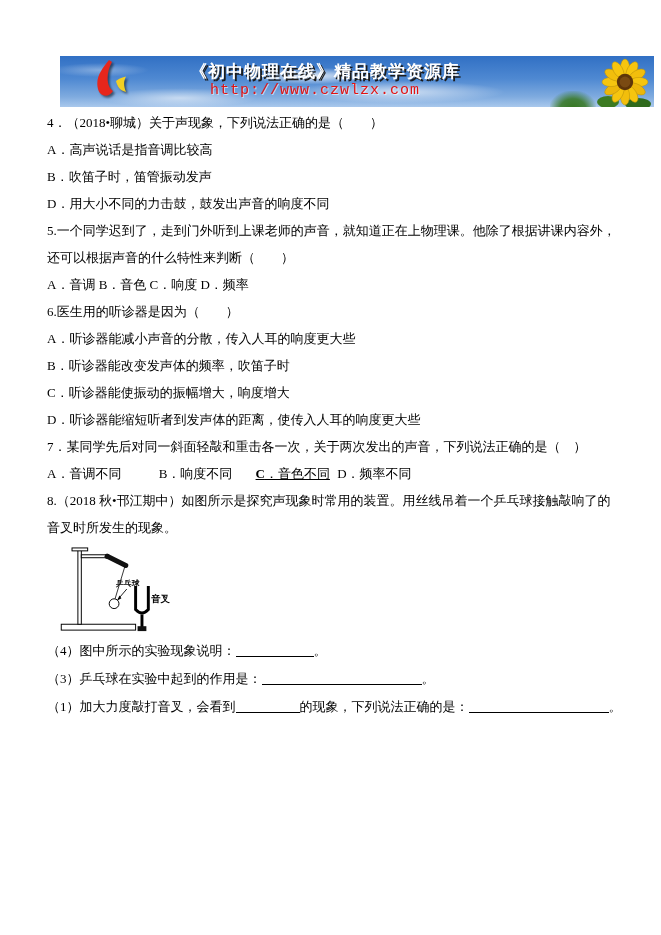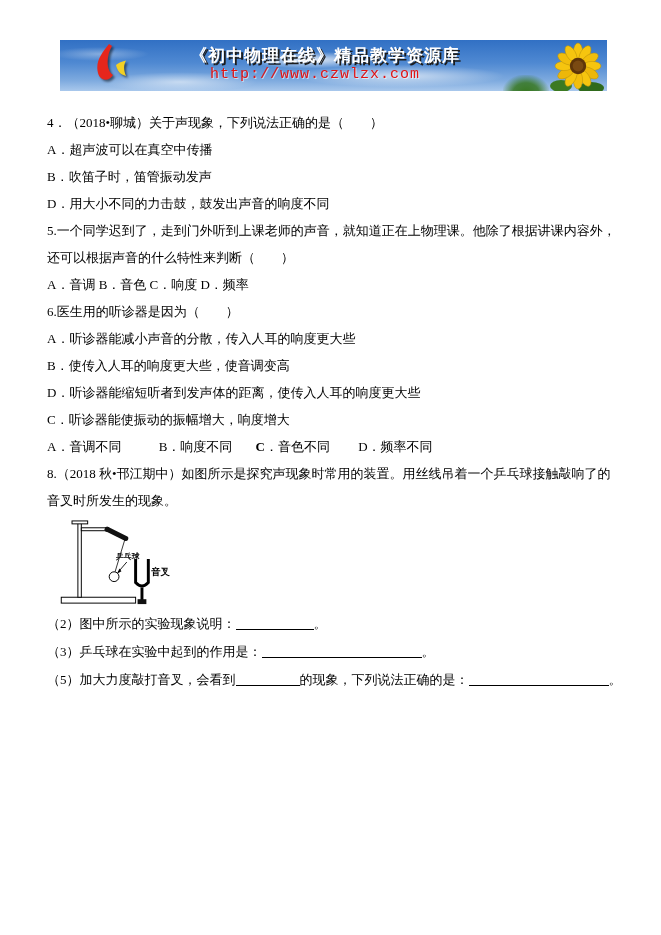--- a/index.html
+++ b/index.html
@@ -2,28 +2,27 @@
 <html><head>
 <meta charset="utf-8">
 <style>
   html,body{margin:0;padding:0;}
   body{
     width:661px;height:935px;background:#ffffff;position:relative;overflow:hidden;
     font-family:"Liberation Serif","DejaVu Serif",serif;color:#000;
   }
   
   .banner{
-    position:absolute;left:60px;top:40px;width:505px;height:51px;overflow:hidden;
+    position:absolute;left:60px;top:56px;width:594px;height:51px;overflow:hidden;
     background:
       radial-gradient(ellipse 95px 12px at 250px 20px, rgba(255,255,255,.85), rgba(255,255,255,0) 70%),
       radial-gradient(ellipse 150px 16px at 340px 36px, rgba(255,255,255,.65), rgba(255,255,255,0) 70%),
       radial-gradient(ellipse 110px 14px at 120px 42px, rgba(255,255,255,.55), rgba(255,255,255,0) 70%),
       radial-gradient(ellipse 70px 10px at 40px 14px, rgba(255,255,255,.35), rgba(255,255,255,0) 70%),
       linear-gradient(180deg,#3170c4 0%,#4f89d2 45%,#7fabdf 80%,#a9c8ec 100%);
-    padding-left: 42px;
   }
   .banner-title{
     position:absolute;top:4px;left:100px;width:330px;text-align:center;
     color:#fff;font-weight:bold;font-size:17px;letter-spacing:1px;white-space:nowrap;
     text-shadow:2px 2px 0 #1c1c1c;
   }
   .banner-url{
     position:absolute;top:26px;left:100px;width:310px;text-align:center;
     color:#e21313;font-weight:normal;font-size:15px;letter-spacing:1px;white-space:nowrap;
     font-family:"Liberation Mono","DejaVu Sans Mono",monospace;
@@ -36,21 +35,21 @@
     background:radial-gradient(ellipse at 50% 100%, #35761f 0%, rgba(53,118,31,.85) 40%, rgba(53,118,31,0) 75%);
   }
   
   .content{
     position:absolute;top:109px;left:47px;width:572px;
     font-size:13px;line-height:27px;
   }
   .content p{margin:0;}
   .ind{margin-left:11px;}
   .q7row span.opt{display:inline-block;}
-  .gapA{margin-right:34px;} .gapB{margin-right:20px;} .gapC{margin-right:25px;}
+  .gapA{margin-right:34px;} .gapB{margin-right:20px;} .gapC{margin-right:4px;text-decoration:underline;}
   .boldc{font-weight:bold;}
   .blank{
     display:inline-block;border-bottom:1px solid #000;height:14px;vertical-align:-2px;
   }
   .b1{width:78px;} .b2{width:160px;} .b3{width:64px;} .b4{width:140px;}
   .subs{line-height:28px;white-space:nowrap;}
   .figure-wrap{margin:4px 0 2px 12px;height:90px;}
 </style>
 </head>
 <body>
@@ -105,33 +104,34 @@
         </g>
       <circle r="8.2" fill="#5e3509"></circle>
       <circle r="5.4" fill="#7a4a12"></circle>
     </g>
   </svg>
 </div>
 
 <div class="content">
 
   <p class="ind">4．（2018•聊城）关于声现象，下列说法正确的是（　　）</p>
-  <p class="ind">A．超声波可以在真空中传播</p>
+  <p class="ind">A．高声说话是指音调比较高</p>
   <p class="ind">B．吹笛子时，笛管振动发声</p>
   <p class="ind">D．用大小不同的力击鼓，鼓发出声音的响度不同</p>
 
   <p>5.一个同学迟到了，走到门外听到上课老师的声音，就知道正在上物理课。他除了根据讲课内容外，还可以根据声音的什么特性来判断（　　）</p>
   <p class="ind">A．音调 B．音色 C．响度 D．频率</p>
 
   <p class="ind">6.医生用的听诊器是因为（　　）</p>
   <p class="ind">A．听诊器能减小声音的分散，传入人耳的响度更大些</p>
-  <p class="ind">B．使传入人耳的响度更大些，使音调变高</p>
+  <p class="ind">B．听诊器能改变发声体的频率，吹笛子时</p>
+  <p class="ind">C．听诊器能使振动的振幅增大，响度增大</p>
   <p class="ind">D．听诊器能缩短听者到发声体的距离，使传入人耳的响度更大些</p>
-  <p class="ind">C．听诊器能使振动的振幅增大，响度增大</p>
 
+  <p class="ind">7．某同学先后对同一斜面轻敲和重击各一次，关于两次发出的声音，下列说法正确的是（　）</p>
   <p class="ind q7row">
     <span class="opt gapA">A．音调不同</span>
     <span class="opt gapB">B．响度不同</span>
     <span class="opt gapC"><span class="boldc">C</span><span>．音色不同</span></span>
     <span class="opt">D．频率不同</span>
   </p>
 
   <p>8.（2018 秋•邗江期中）如图所示是探究声现象时常用的装置。用丝线吊着一个乒乓球接触敲响了的音叉时所发生的现象。</p>
 
   <div class="figure-wrap">
@@ -148,23 +148,23 @@
       <polygon points="59,57 63.5,54.5 61.5,51.5" fill="#000"></polygon>
       <text x="58" y="42" font-size="8" font-weight="bold" fill="#000">乒乓球</text>
       <path d="M78 42 L78 66 Q84.5 73 91 66 L91 42" fill="none" stroke="#000" stroke-width="3"></path>
       <line x1="84.5" y1="71" x2="84.5" y2="84" stroke="#000" stroke-width="3"></line>
       <rect x="80" y="83" width="9" height="5" fill="#111"></rect>
       <text x="94" y="58" font-size="9.5" font-weight="bold" fill="#000">音叉</text>
     </svg>
   </div>
 
   <p class="ind subs">
-    <span>（2）图中所示的实验现象说明：</span><span class="blank b1"></span><span>。</span>
+    <span>（4）图中所示的实验现象说明：</span><span class="blank b1"></span><span>。</span>
   </p>
   <p class="ind subs">
     <span>（3）乒乓球在实验中起到的作用是：</span><span class="blank b2"></span><span>。</span>
   </p>
   <p class="ind subs">
-    <span>（5）加大力度敲打音叉，会看到</span><span class="blank b3"></span><span>的现象，下列说法正确的是：</span><span class="blank b4"></span><span>。</span>
+    <span>（1）加大力度敲打音叉，会看到</span><span class="blank b3"></span><span>的现象，下列说法正确的是：</span><span class="blank b4"></span><span>。</span>
   </p>
 
 
 </div>
 
 </body></html>

